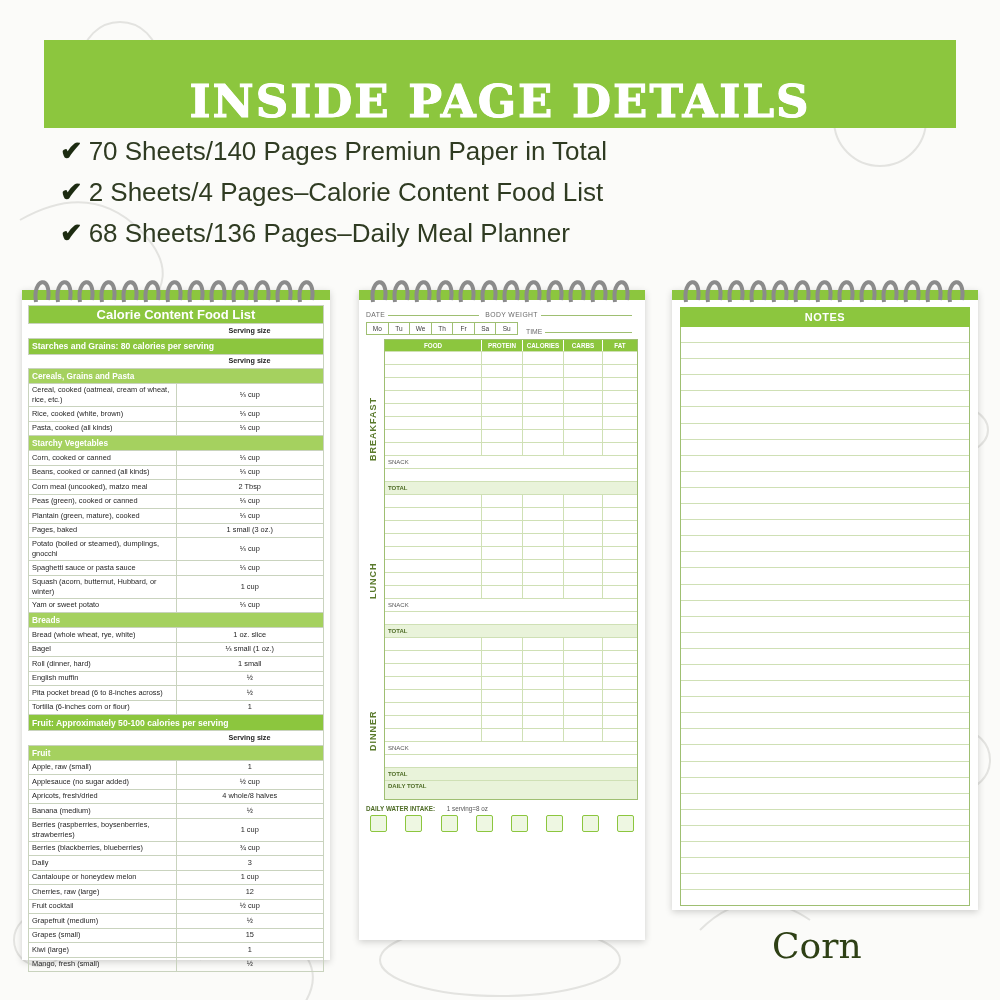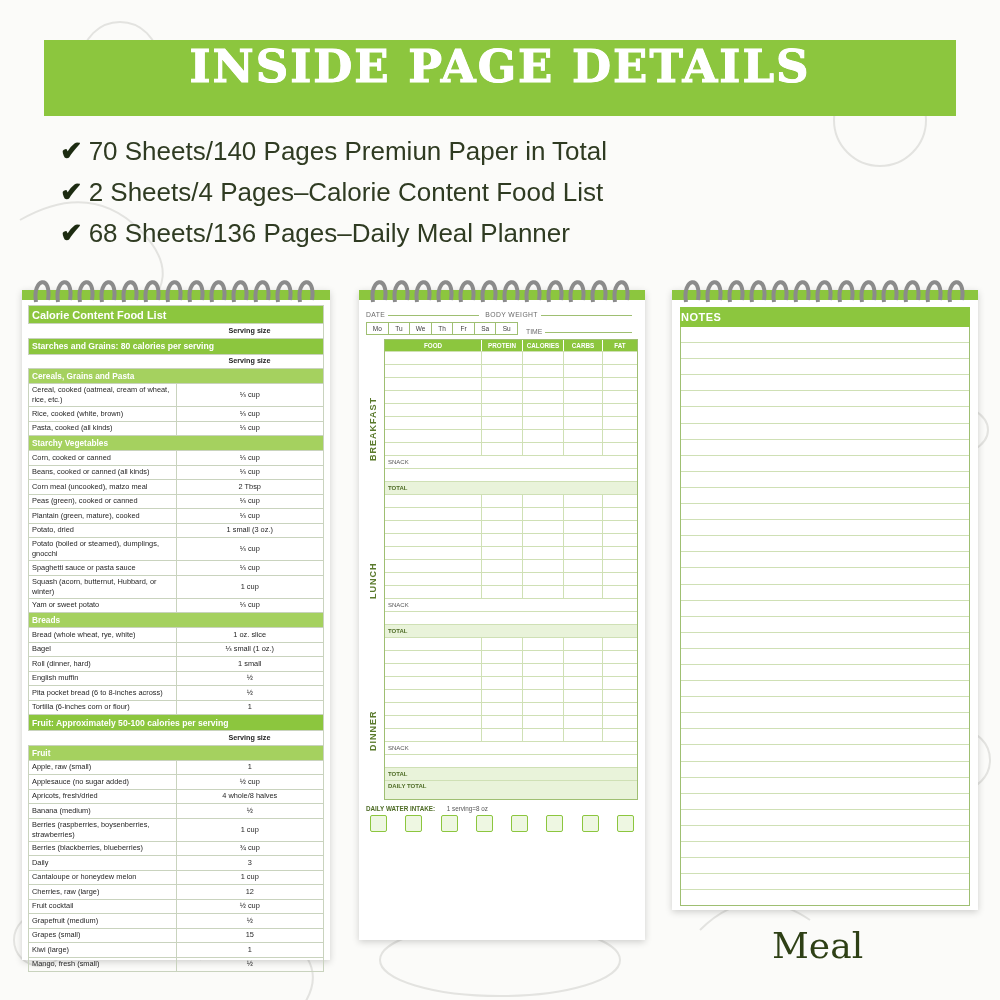--- a/index.html
+++ b/index.html
@@ -11,23 +11,23 @@
     overflow:hidden;
   }
   
   .bg-doodles{position:absolute;inset:0;pointer-events:none;z-index:0;}
   .bg-doodles svg{width:100%;height:100%;}
 
   .sheet{position:absolute;inset:0;z-index:1;}
 
   
   .banner{
-    position:absolute;left:44px;top:40px;width:912px;height:76px;
+    position:absolute;left:44px;top:40px;width:912px;height:88px;
     background:#8cc63e;
-    display:flex;align-items:flex-start;justify-content:center;
+    display:flex;align-items:flex-end;justify-content:center;
   }
   .banner-title{
     font-family:"DejaVu Serif", serif;
     font-weight:bold;
     font-size:45px;
     letter-spacing:2px;
     color:#ffffff;
     text-transform:uppercase;
     -webkit-text-stroke:1px #ffffff;
     text-shadow:0 0 0 #fff;
@@ -57,21 +57,21 @@
   
   #book2{left:359px;top:22px;width:286px;height:650px;}
   
   #book3{left:672px;top:22px;width:306px;height:620px;}
 
   
   .ctab{width:100%;border-collapse:collapse;font-size:7.4px;color:#1f1f1f;
         font-family:"Liberation Sans", sans-serif;table-layout:fixed;}
   .ctab td{border:1px solid #c9d3be;padding:1px 3px;height:11.5px;line-height:10px;}
   .ctab td.val{width:72px;text-align:center;}
-  .ctab tr.title td{background:#8cc63e;color:#ffffff;font-weight:bold;text-align:left;font-size:11px;height:15px;}
+  .ctab tr.title td{background:#8cc63e;color:#ffffff;font-weight:bold;text-align:center;font-size:13px;height:15px;}
   .ctab tr.sect td{background:#8cc63e;color:#ffffff;font-weight:bold;font-size:8.6px;height:13px;}
   .ctab tr.sectlite td{background:#a5d15f;color:#ffffff;font-weight:bold;font-size:8.3px;height:12px;}
   .ctab tr.serv td{border-left:none;border-top:none;border-bottom:1px solid #c9d3be;}
   .ctab tr.serv td.lbl{border:none;}
   .ctab tr.serv td.val{font-weight:bold;font-size:7.2px;text-align:center;}
   .book1-pad{padding:5px 6px 7px 6px;}
 
   
   .planner{padding:6px 7px 4px 7px;font-size:6.6px;color:#2b2b2b;}
   .pl-row{display:flex;align-items:flex-end;font-size:6.8px;color:#6a6a6a;letter-spacing:.4px;}
@@ -93,21 +93,21 @@
   .bandrow{display:flex;height:12px;border-top:1px solid #cfe0b5;background:#e9f3da;}
   .bandrow .lab{width:40px;font-size:6px;color:#4d6b24;padding-left:3px;line-height:12px;font-weight:bold;}
   .snackrow{display:flex;height:12px;border-top:1px solid #cfe0b5;}
   .snackrow .lab{width:40px;font-size:6px;color:#555;padding-left:3px;line-height:12px;}
   .water{margin-top:5px;font-size:6.3px;color:#4d6b24;font-weight:bold;}
   .cups{display:flex;justify-content:space-between;margin-top:3px;padding:0 4px;}
   .cup{width:15px;height:15px;border:1px solid #8cc63e;border-radius:2px;background:#eef7e2;}
 
   
   .notes-pad{padding:7px 8px 6px 8px;}
-  .notes-title{background:#8cc63e;color:#fff;text-align:left;font-weight:bold;
+  .notes-title{background:#8cc63e;color:#fff;text-align:center;font-weight:bold;
                font-size:11px;padding:3px 0;letter-spacing:.5px;border:1px solid #8cc63e;}
   .notes-lines{border:1px solid #9fbf72;border-top:none;}
   .nline{height:15.1px;border-bottom:1px solid #cfe0b5;}
   .nline:last-child{border-bottom:none;}
 
   
   .caption{position:absolute;font-family:"DejaVu Serif", serif;font-size:36px;color:#2e4015;}
   #cap-front{left:418px;top:925px;}
   #cap-back{left:772px;top:925px;}
 </style>
@@ -227,21 +227,21 @@
               </tr>
           <tr>
                 <td>Peas (green), cooked or canned</td>
                 <td class="val">⅓ cup</td>
               </tr>
           <tr>
                 <td>Plantain (green, mature), cooked</td>
                 <td class="val">⅓ cup</td>
               </tr>
           <tr>
-                <td>Potato, dried</td>
+                <td>Pages, baked</td>
                 <td class="val">1 small (3 oz.)</td>
               </tr>
           <tr>
                 <td>Potato (boiled or steamed), dumplings, gnocchi</td>
                 <td class="val">⅓ cup</td>
               </tr>
           <tr>
                 <td>Spaghetti sauce or pasta sauce</td>
                 <td class="val">⅓ cup</td>
               </tr>
@@ -689,15 +689,15 @@
           <div class="nline"></div>
           <div class="nline"></div>
           <div class="nline"></div>
           <div class="nline"></div>
         </div>
       </div>
     </div>
 
   </div>
 
-  <div class="caption" id="cap-back">Meal</div>
+  <div class="caption" id="cap-back">Corn</div>
 
 </div>
 
 </body></html>

